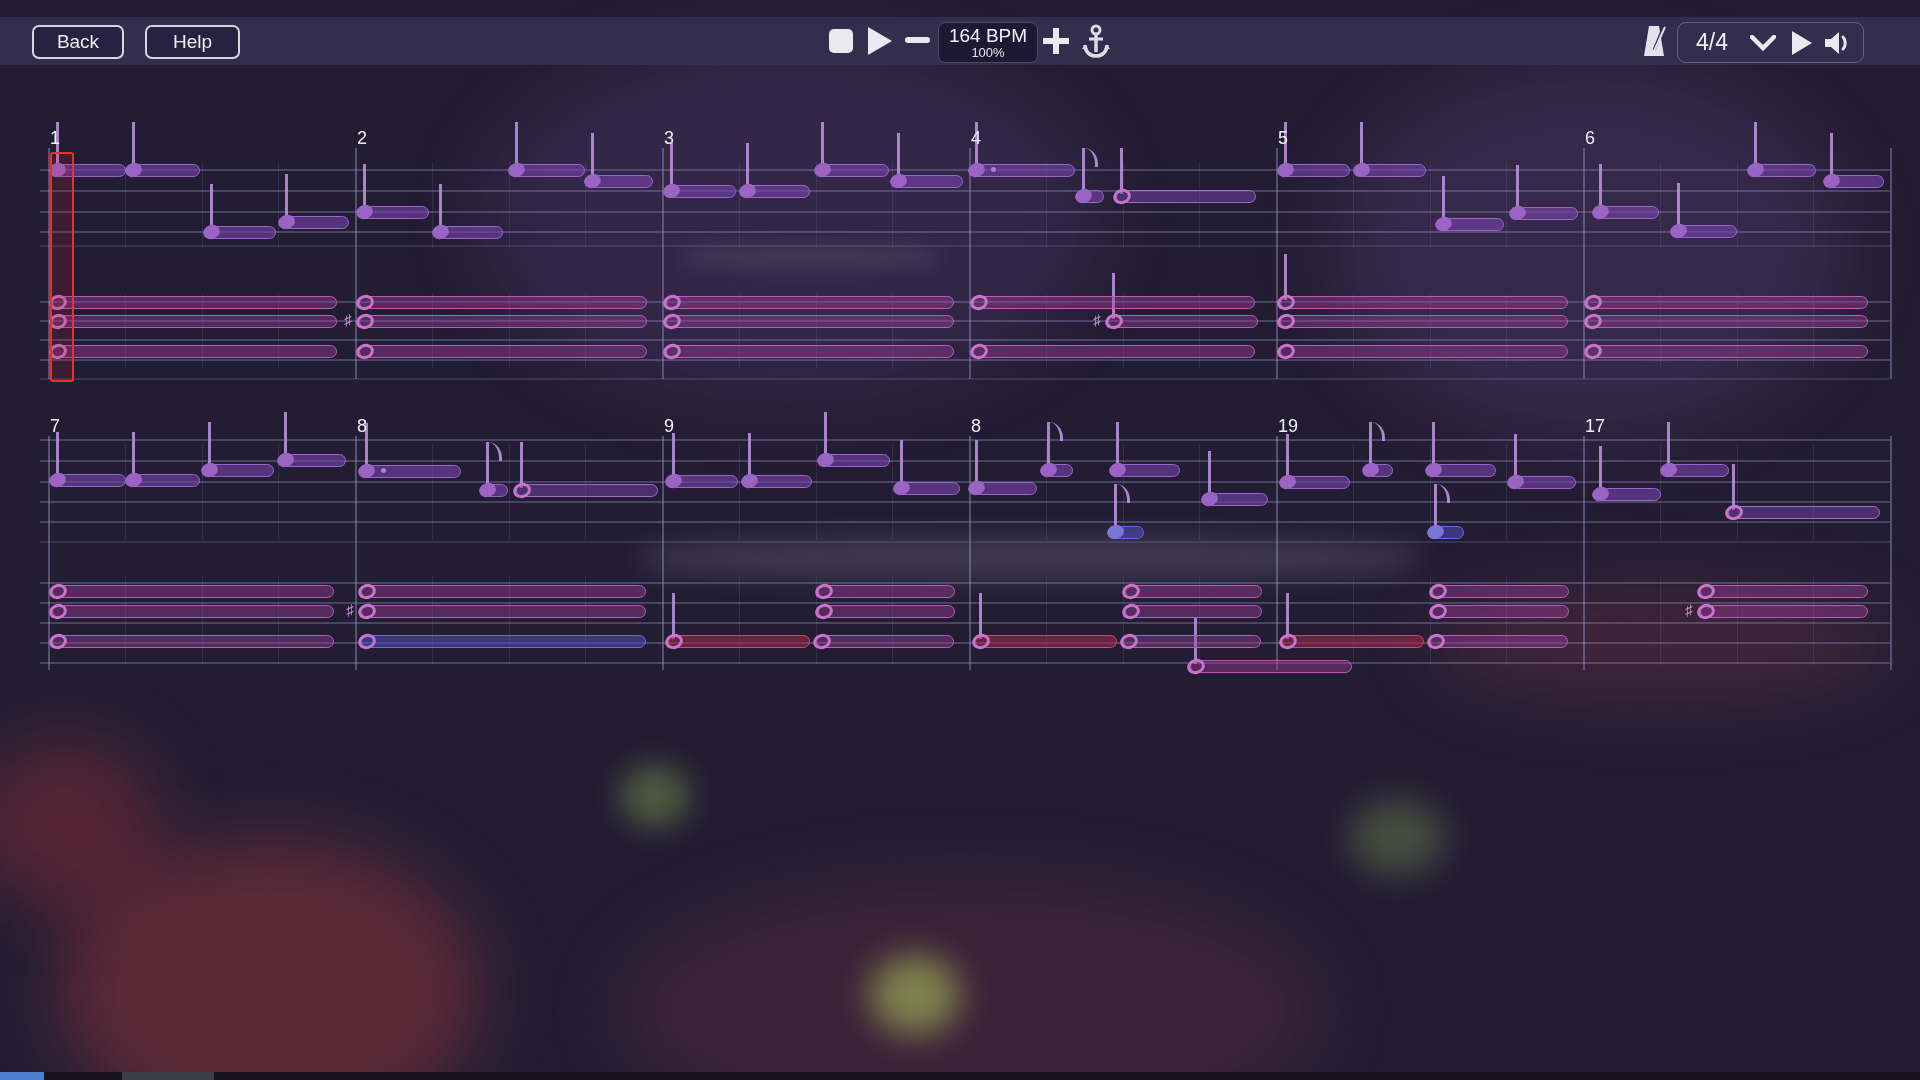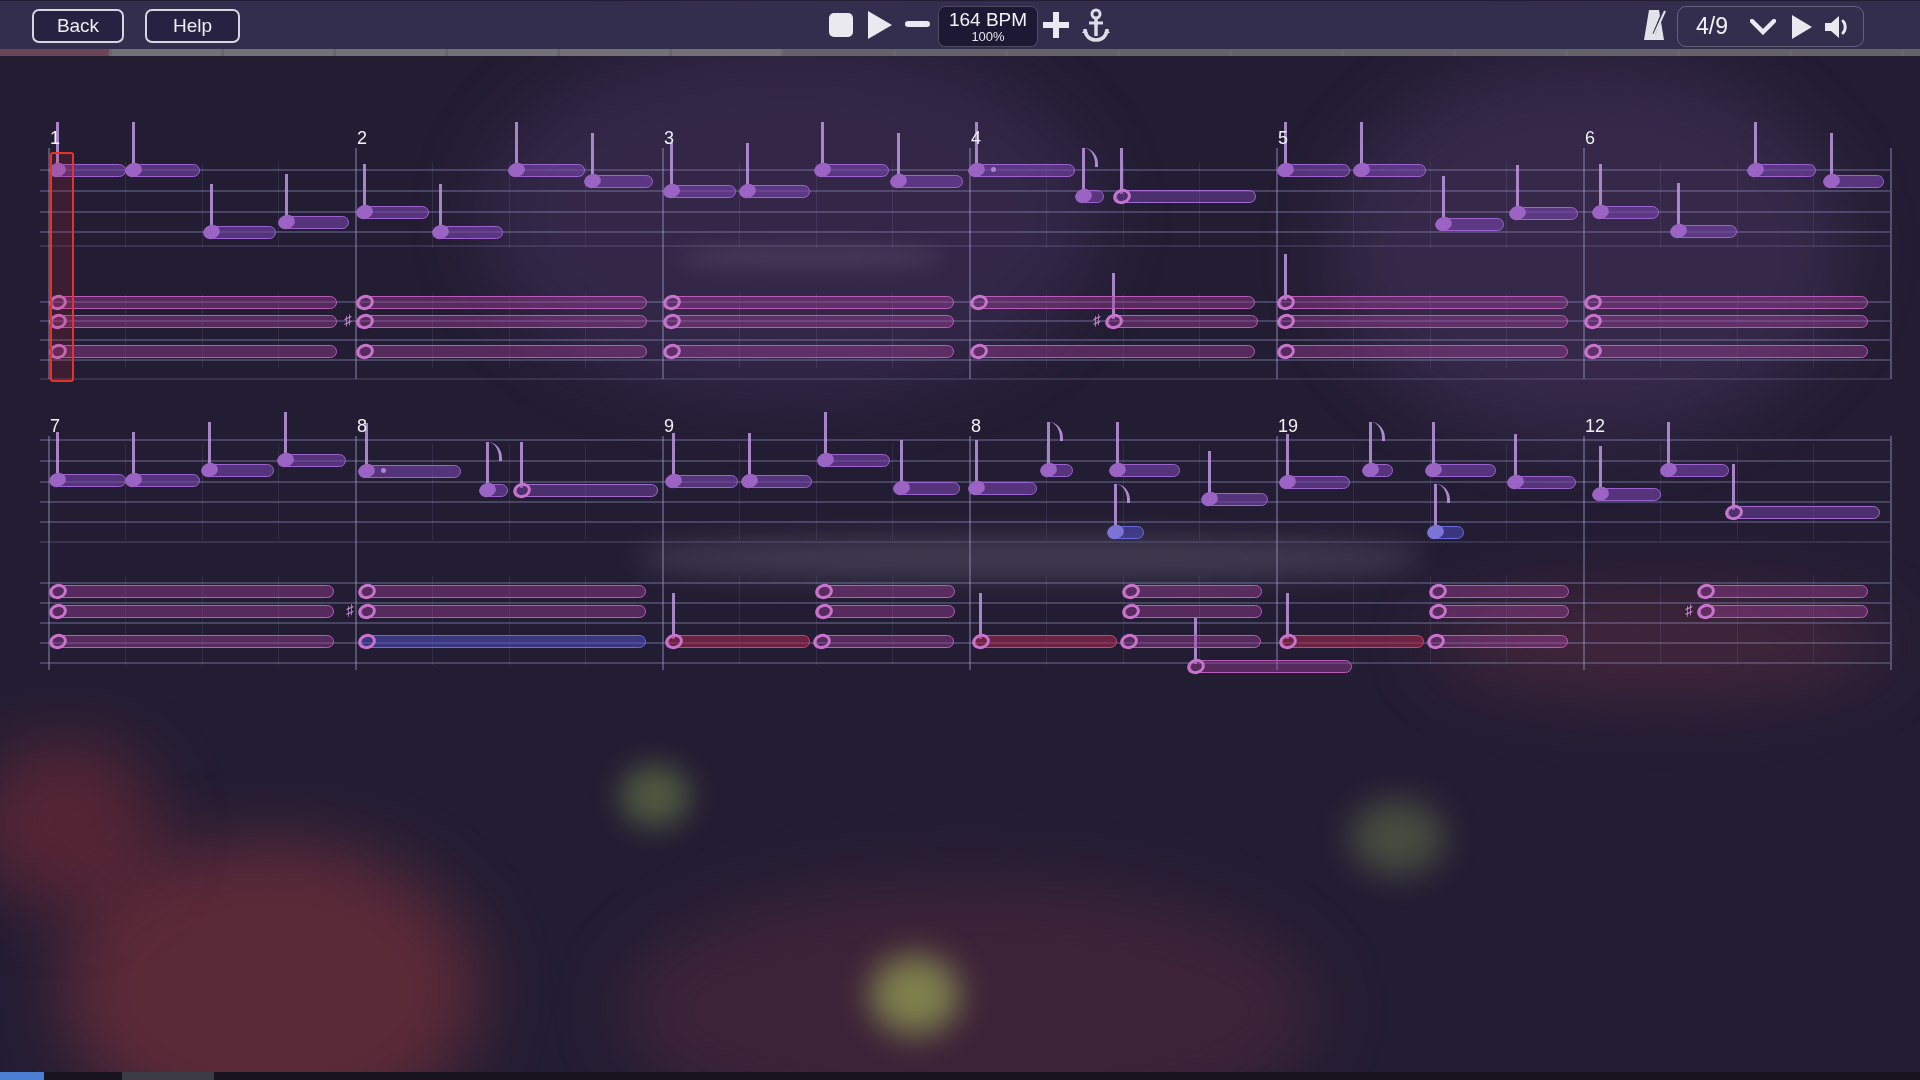--- a/index.html
+++ b/index.html
@@ -1,20 +1,20 @@
 <!DOCTYPE html>
 <html><head>
 <meta charset="utf-8">
 <style>
   html,body{margin:0;padding:0;background:#14101e;}
   #stage{position:relative;width:1920px;height:1080px;overflow:hidden;
     background:#231d33;font-family:"Liberation Sans",sans-serif;}
   .glow{position:absolute;border-radius:50%;filter:blur(34px);pointer-events:none;}
   
-  #toolbar{position:absolute;left:0;top:1px;width:1920px;height:48px;background:#332d4e;z-index:40;}
+  #toolbar{position:absolute;left:0;top:17px;width:1920px;height:48px;background:#332d4e;z-index:40;}
   .tbtn{position:absolute;top:8px;height:34px;box-sizing:border-box;border:2px solid #d6d6e0;
     border-radius:7px;background:rgba(30,25,55,.55);color:#ececf2;font-size:19px;
     display:flex;align-items:center;justify-content:center;cursor:pointer;}
   .ticon{position:absolute;display:flex;align-items:center;justify-content:center;}
   #bpmbox{position:absolute;left:938px;top:5px;width:98px;height:39px;background:#1d1834;
     border:1.5px solid rgba(255,255,255,.22);border-radius:7px;color:#f2f2f6;text-align:center;}
   #bpmbox .l1{font-size:19px;line-height:21px;margin-top:2px;}
   #bpmbox .l2{font-size:13px;line-height:14px;color:#e4e4ea;}
   #sigbox{position:absolute;left:1677px;top:5px;width:185px;height:39px;
     border:1.5px solid rgba(255,255,255,.25);border-radius:9px;display:flex;align-items:center;}
@@ -98,21 +98,21 @@
   </div>
 
   <div class="ticon" style="left:1640px;top:7px;">
     <svg width="30" height="34" viewBox="0 0 30 34">
       <path d="M9 2h10l5 30H4z" fill="#e2e2ea"></path>
       <line x1="14" y1="26" x2="24" y2="2" stroke="#332d4e" stroke-width="3"></line>
       <line x1="14" y1="27" x2="25" y2="3" stroke="#e2e2ea" stroke-width="2"></line>
     </svg>
   </div>
   <div id="sigbox">
-    <span id="sig">4/9</span>
+    <span id="sig">4/4</span>
     <div class="ticon" style="position:absolute;left:72px;top:12px;">
       <svg width="26" height="16" viewBox="0 0 26 16">
             <path d="M2 2l11 11L24 2" fill="none" stroke="#e9e9ef" stroke-width="4.5" stroke-linecap="round"></path>
           </svg>
     </div>
     <div class="ticon" style="position:absolute;left:113px;top:7px;">
       <svg width="22" height="26" viewBox="0 0 22 26">
             <path d="M1 1l20 12L1 25z" fill="#e9e9ef"></path>
           </svg>
     </div>
@@ -362,21 +362,21 @@
       <div class="vbeat" style="left: 1199.25px; top: 576px; height: 89px;"></div>
       <div class="vbar" style="left: 1276px; top: 436px; height: 234px;"></div>
       <div class="mnum" style="left: 1278px; top: 416px;">19</div>
       <div class="vbeat" style="left: 1352.75px; top: 444px; height: 96px;"></div>
       <div class="vbeat" style="left: 1352.75px; top: 576px; height: 89px;"></div>
       <div class="vbeat" style="left: 1429.5px; top: 444px; height: 96px;"></div>
       <div class="vbeat" style="left: 1429.5px; top: 576px; height: 89px;"></div>
       <div class="vbeat" style="left: 1506.25px; top: 444px; height: 96px;"></div>
       <div class="vbeat" style="left: 1506.25px; top: 576px; height: 89px;"></div>
       <div class="vbar" style="left: 1583px; top: 436px; height: 234px;"></div>
-      <div class="mnum" style="left: 1585px; top: 416px;">12</div>
+      <div class="mnum" style="left: 1585px; top: 416px;">17</div>
       <div class="vbeat" style="left: 1659.75px; top: 444px; height: 96px;"></div>
       <div class="vbeat" style="left: 1659.75px; top: 576px; height: 89px;"></div>
       <div class="vbeat" style="left: 1736.5px; top: 444px; height: 96px;"></div>
       <div class="vbeat" style="left: 1736.5px; top: 576px; height: 89px;"></div>
       <div class="vbeat" style="left: 1813.25px; top: 444px; height: 96px;"></div>
       <div class="vbeat" style="left: 1813.25px; top: 576px; height: 89px;"></div>
       <div class="vbar" style="left: 1890px; top: 436px; height: 234px;"></div>
       <div class="nbar q" style="left: 52px; top: 473.5px; width: 74px;"></div>
       <div class="head" style="left: 49px; top: 473px;"></div>
       <div class="stem" style="left: 56px; top: 432px; height: 46px;"></div>

